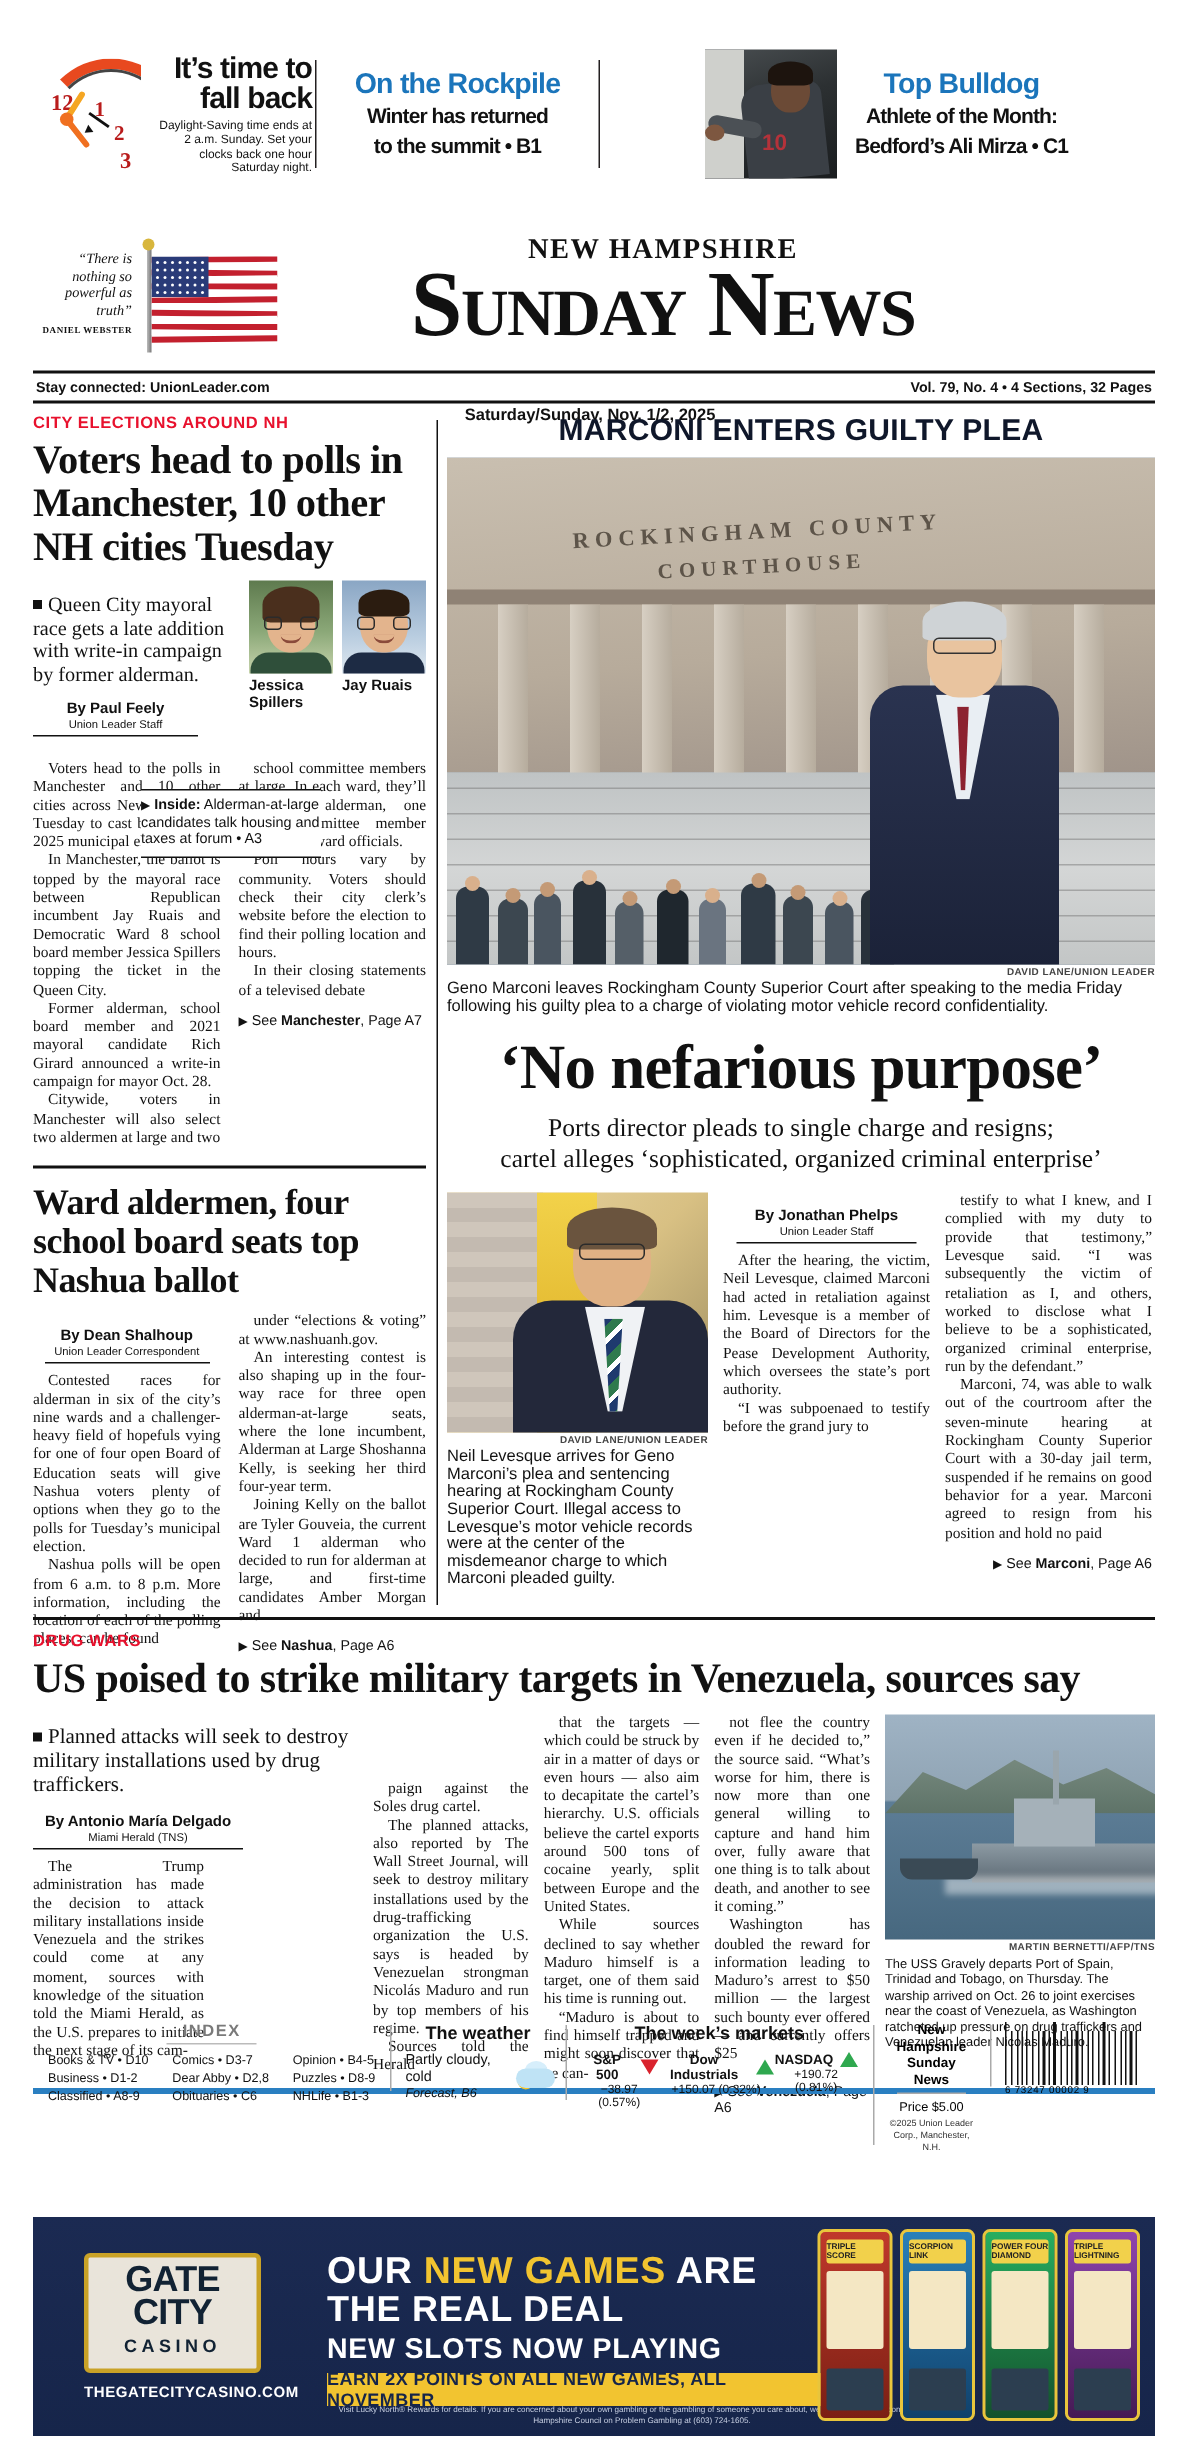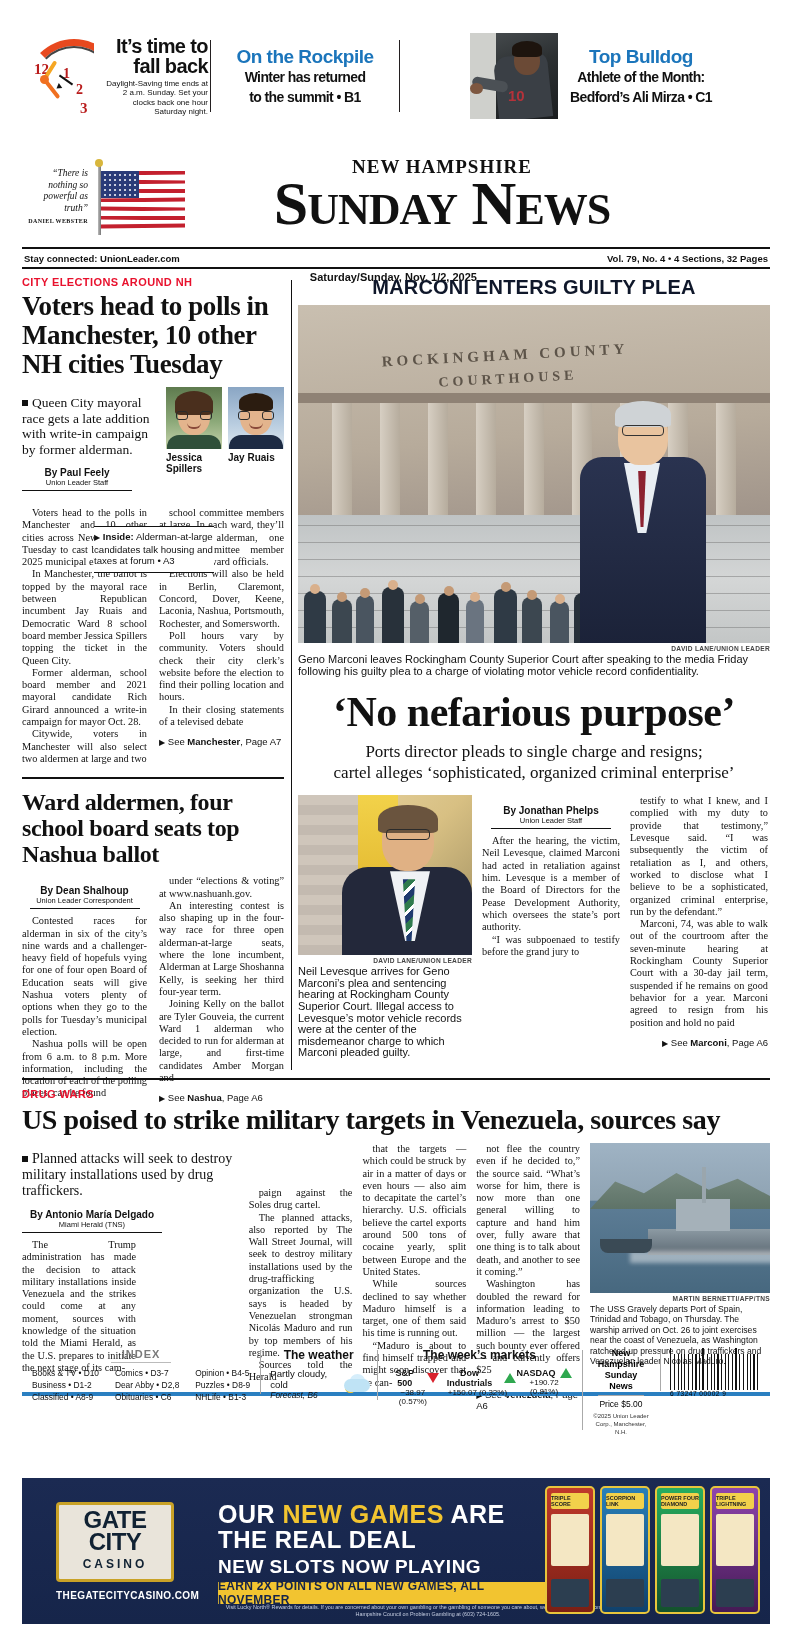--- a/index.html
+++ b/index.html
@@ -624,21 +624,20 @@
 
         <div style="display:flex; gap:12px; margin-top:8px;">
           <div class="bodytext" style="width:125px;">
             <p>Voters head to the polls in Manchester and 10 other cities across New Hampshire Tuesday to cast ballots in the 2025 municipal elections.</p>
             <p>In Manchester, the ballot is topped by the mayoral race between Republican incumbent Jay Ruais and Democratic Ward 8 school board member Jessica Spillers topping the ticket in the Queen City.</p>
             <p>Former alderman, school board member and 2021 mayoral candidate Rich Girard announced a write-in campaign for mayor Oct. 28.</p>
             <p>Citywide, voters in Manchester will also select two aldermen at large and two</p>
           </div>
           <div class="bodytext" style="width:125px;">
             <p>school committee members at large. In each ward, they’ll elect one alderman, one school committee member and various ward officials.</p>
-            <p>Elections will also be held in Berlin, Claremont, Concord, Dover, Keene, Laconia, Nashua, Portsmouth, Rochester, and Somersworth.</p>
             <p>Poll hours vary by community. Voters should check their city clerk’s website before the election to find their polling location and hours.</p>
             <p>In their closing statements of a televised debate</p>
             <div class="jump"><span class="tri">▶</span> <span>See</span> <b>Manchester</b><span>, Page A7</span></div>
           </div>
         </div>
       </div>
 
       <div style="border-top:2px solid #111; margin:12px 0 10px 0;"></div>
 
       <div>

